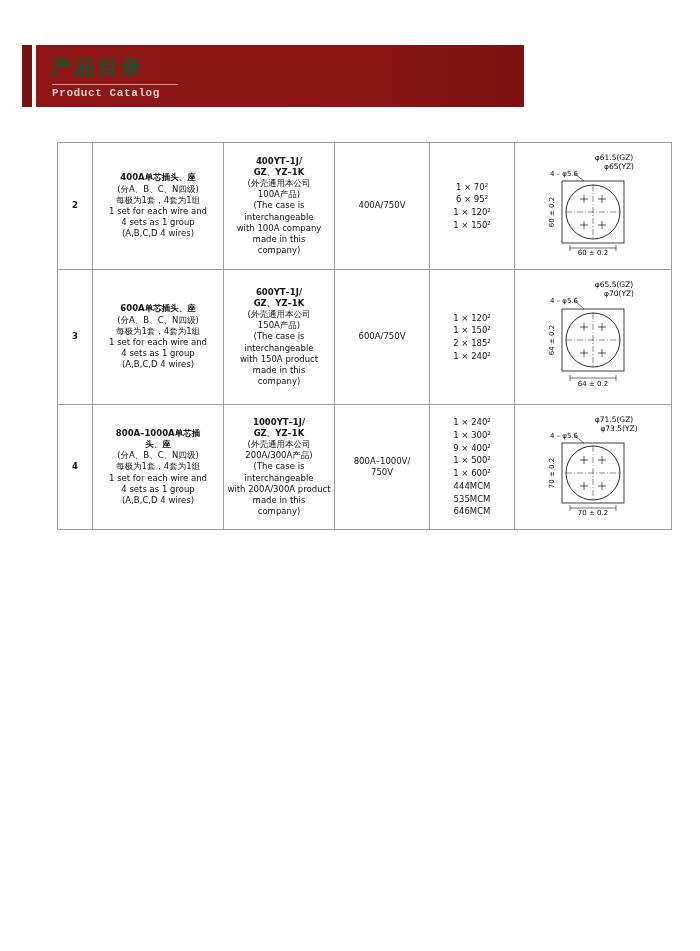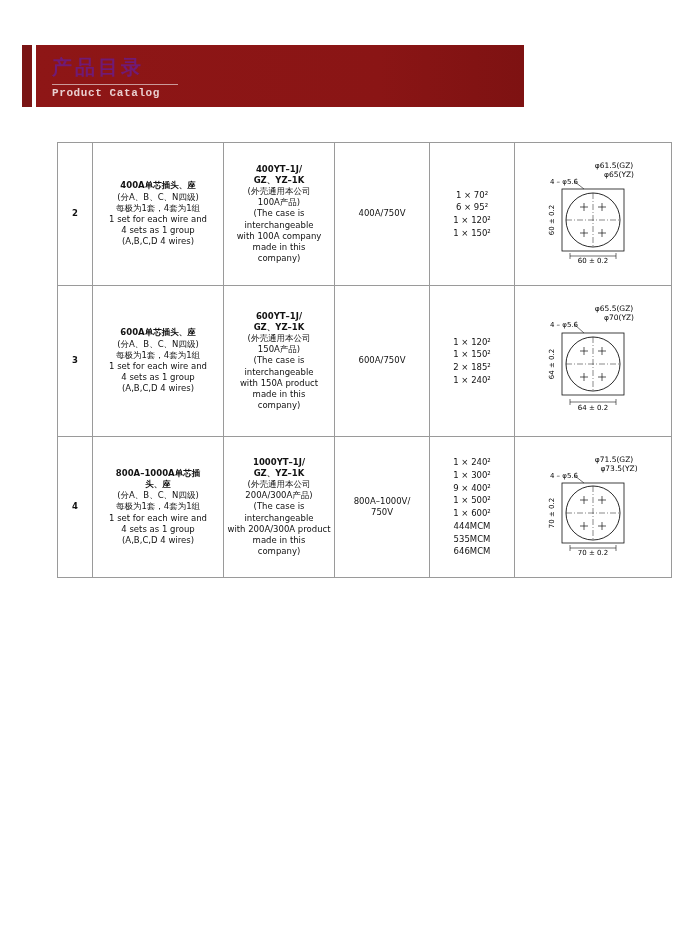--- a/index.html
+++ b/index.html
@@ -35,21 +35,21 @@
     top: 45px;
     width: 488px;
     height: 62px;
     background: #8a1515;
     background: linear-gradient(90deg, #8e1616 0%, #8a1515 70%, #7e1212 100%);
   }
   .header-cn {
     position: absolute;
     left: 52px;
     top: 54px;
-    color: #701a75;
+    color: #14532d;
     font-size: 20px;
     font-weight: bold;
     letter-spacing: 3px;
     font-family: "DejaVu Sans", sans-serif;
   }
   .header-rule {
     position: absolute;
     left: 52px;
     top: 84px;
     width: 126px;
@@ -74,21 +74,21 @@
     left: 57px;
     top: 142px;
     width: 586px;
     border-collapse: collapse;
     table-layout: fixed;
   }
   table.catalog td {
     border: 1px solid #9a9a9a;
     vertical-align: middle;
     text-align: center;
-    padding: 8px 3px;
+    padding: 0 3px;
     font-size: 8.5px;
     line-height: 1.32;
     color: #111111;
     font-family: "DejaVu Sans", "Liberation Sans", sans-serif;
   }
   .c-no    { width: 28px; font-size: 11px; font-weight: bold; }
   .c-name  { width: 124px; }
   .c-model { width: 104px; }
   .c-rating{ width: 88px; font-size: 9.5px; }
   .c-wire  { width: 78px; font-size: 9.5px; text-align: left; padding-left: 12px; }

